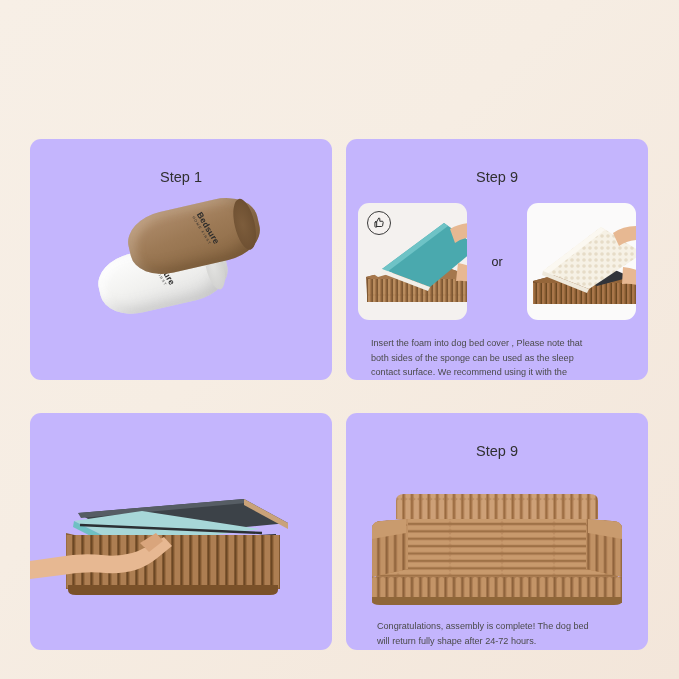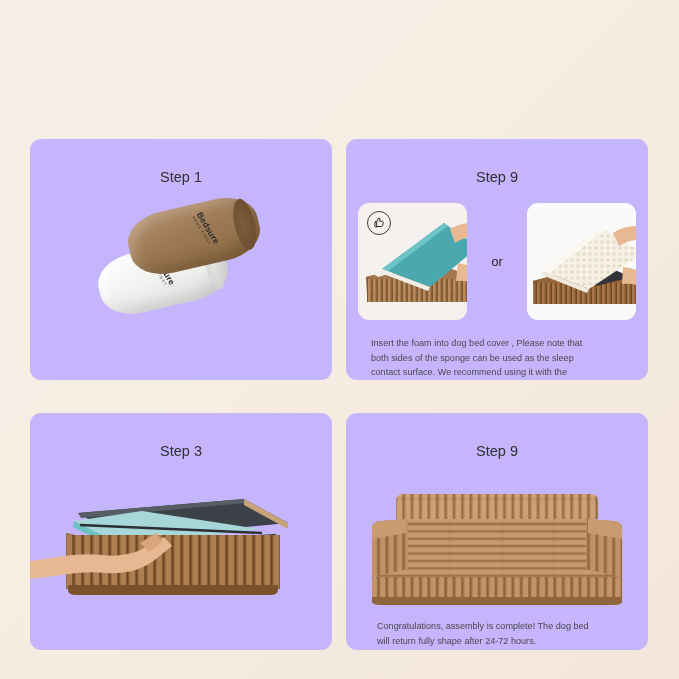--- a/index.html
+++ b/index.html
@@ -254,21 +254,20 @@
         </div>
       </div>
 
       <div class="caption">Insert the foam into dog bed cover , Please note that
 both sides of the sponge can be used as the sleep
 contact surface. We recommend using it with the
 memory foam side facing up.</div>
     </div>
 
     <div class="card card3">
-      <div class="step-title">Step 3</div>
 
       <div class="art art3">
         <svg viewBox="0 0 302 132" width="302" height="132">
           <defs>
             <pattern id="ribs4" width="9" height="56" patternUnits="userSpaceOnUse">
               <rect width="9" height="56" fill="#8e6237"></rect>
               <rect x="0.6" width="5.4" height="56" rx="2.7" fill="#ad7e52"></rect>
               <rect x="6.6" width="1.8" height="56" fill="#6b4724"></rect>
             </pattern>
             <pattern id="ribs4top" width="9" height="20" patternUnits="userSpaceOnUse">

